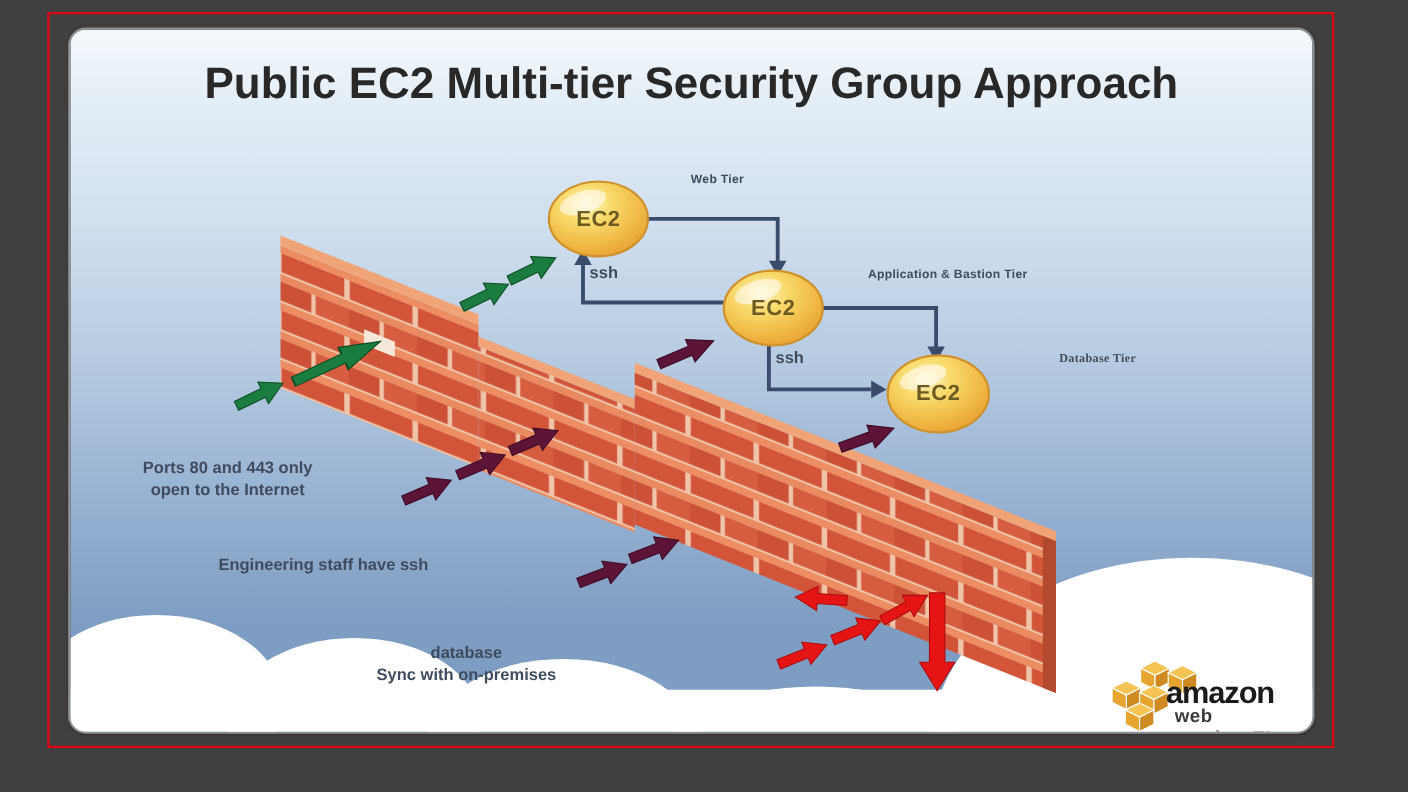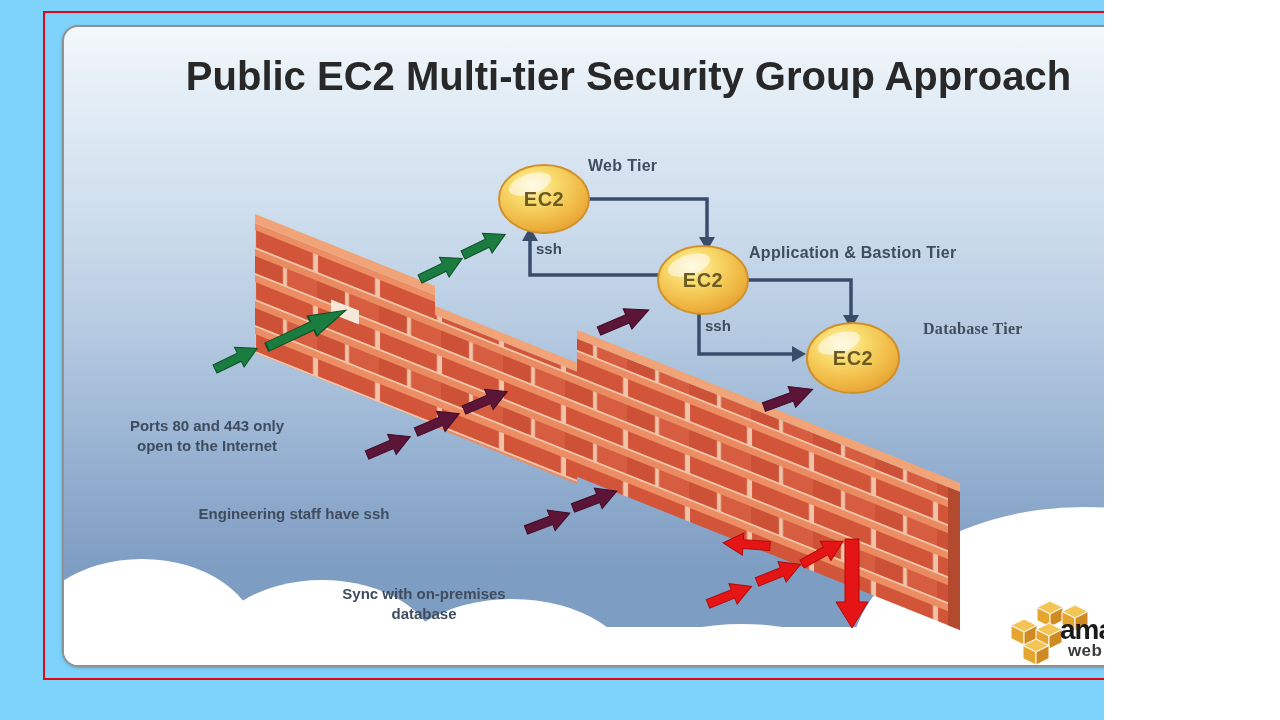--- a/index.html
+++ b/index.html
@@ -1,28 +1,28 @@
 <!DOCTYPE html>
 <html><head>
 <meta charset="utf-8">
 <style>
   html,body{margin:0;padding:0;background:#fff;}
-  #stage{position:relative;width:1104px;height:720px;background:#7dd3fc;overflow:hidden;
+  #stage{position:relative;width:1280px;height:720px;background:#404040;overflow:hidden;
          font-family:"Liberation Sans", sans-serif;}
   #frame{position:absolute;left:43px;top:11px;width:1170px;height:669px;
          border:2px solid #e30613;box-sizing:border-box;}
   #panel{position:absolute;left:62px;top:25px;width:1133px;height:642px;
          border:2px solid #8f9294;border-radius:16px;box-sizing:border-box;overflow:hidden;
          background:linear-gradient(180deg,#f4f8fb 0%,#e4eef6 10%,#d0dfee 28%,#b5cae1 48%,#95b0d1 68%,#7e9dc2 85%,#7e9dc2 100%);
          box-shadow:0 1px 3px rgba(0,0,0,.25);}
   .scene{position:absolute;left:0;top:0;width:1133px;height:642px;z-index:1;}
   .txt{position:absolute;z-index:2;color:#3e4c5e;font-weight:bold;}
   #title{position:absolute;z-index:2;left:0;top:27px;width:100%;text-align:center;
          font-size:40px;font-weight:bold;color:#282828;letter-spacing:0px;}
-  .tier-label{font-size:16px;letter-spacing:.3px;color:#3f4d5e;white-space:nowrap;}
+  .tier-label{font-size:11px;letter-spacing:.3px;color:#3f4d5e;white-space:nowrap;margin-left:40px;}
   .ssh-label{font-size:15px;color:#3d4b5e;}
   .ec2-label{width:90px;text-align:center;font-size:20px;color:#6b5b22;letter-spacing:.5px;}
   .ann{font-size:15px;line-height:20px;text-align:center;margin-top:40px;}
   .ann span{display:block;}
   #ann-blocked{color:#54575a;}
   #logo-text{position:absolute;left:996px;top:590px;z-index:2;color:#1a1a1a;}
   #logo-brand{font-size:28px;font-weight:bold;letter-spacing:-1px;line-height:26px;}
   #logo-sub{font-size:17px;font-weight:bold;color:#3a3a3a;letter-spacing:.4px;margin-left:8px;margin-top:-2px;}
 </style>
 </head>
@@ -153,22 +153,22 @@
     <div class="txt ec2-label" style="left:744px;top:320px;">EC2</div>
 
     <div class="txt ann" id="ann-ports" style="left:28px;top:349px;width:230px;">
       <span>Ports 80 and 443 only</span>
       <span>open to the Internet</span>
     </div>
     <div class="txt ann" id="ann-engineering" style="left:100px;top:437px;width:260px;">
       <span>Engineering staff have ssh</span>
     </div>
     <div class="txt ann" id="ann-sync" style="left:255px;top:517px;width:210px;">
+      <span>database</span>
       <span>Sync with on-premises</span>
-      <span>database</span>
     </div>
 
     <div id="logo-text">
       <div id="logo-brand">amazon</div>
       <div id="logo-sub">web services™</div>
     </div>
 
   </div>
 </div>
 

